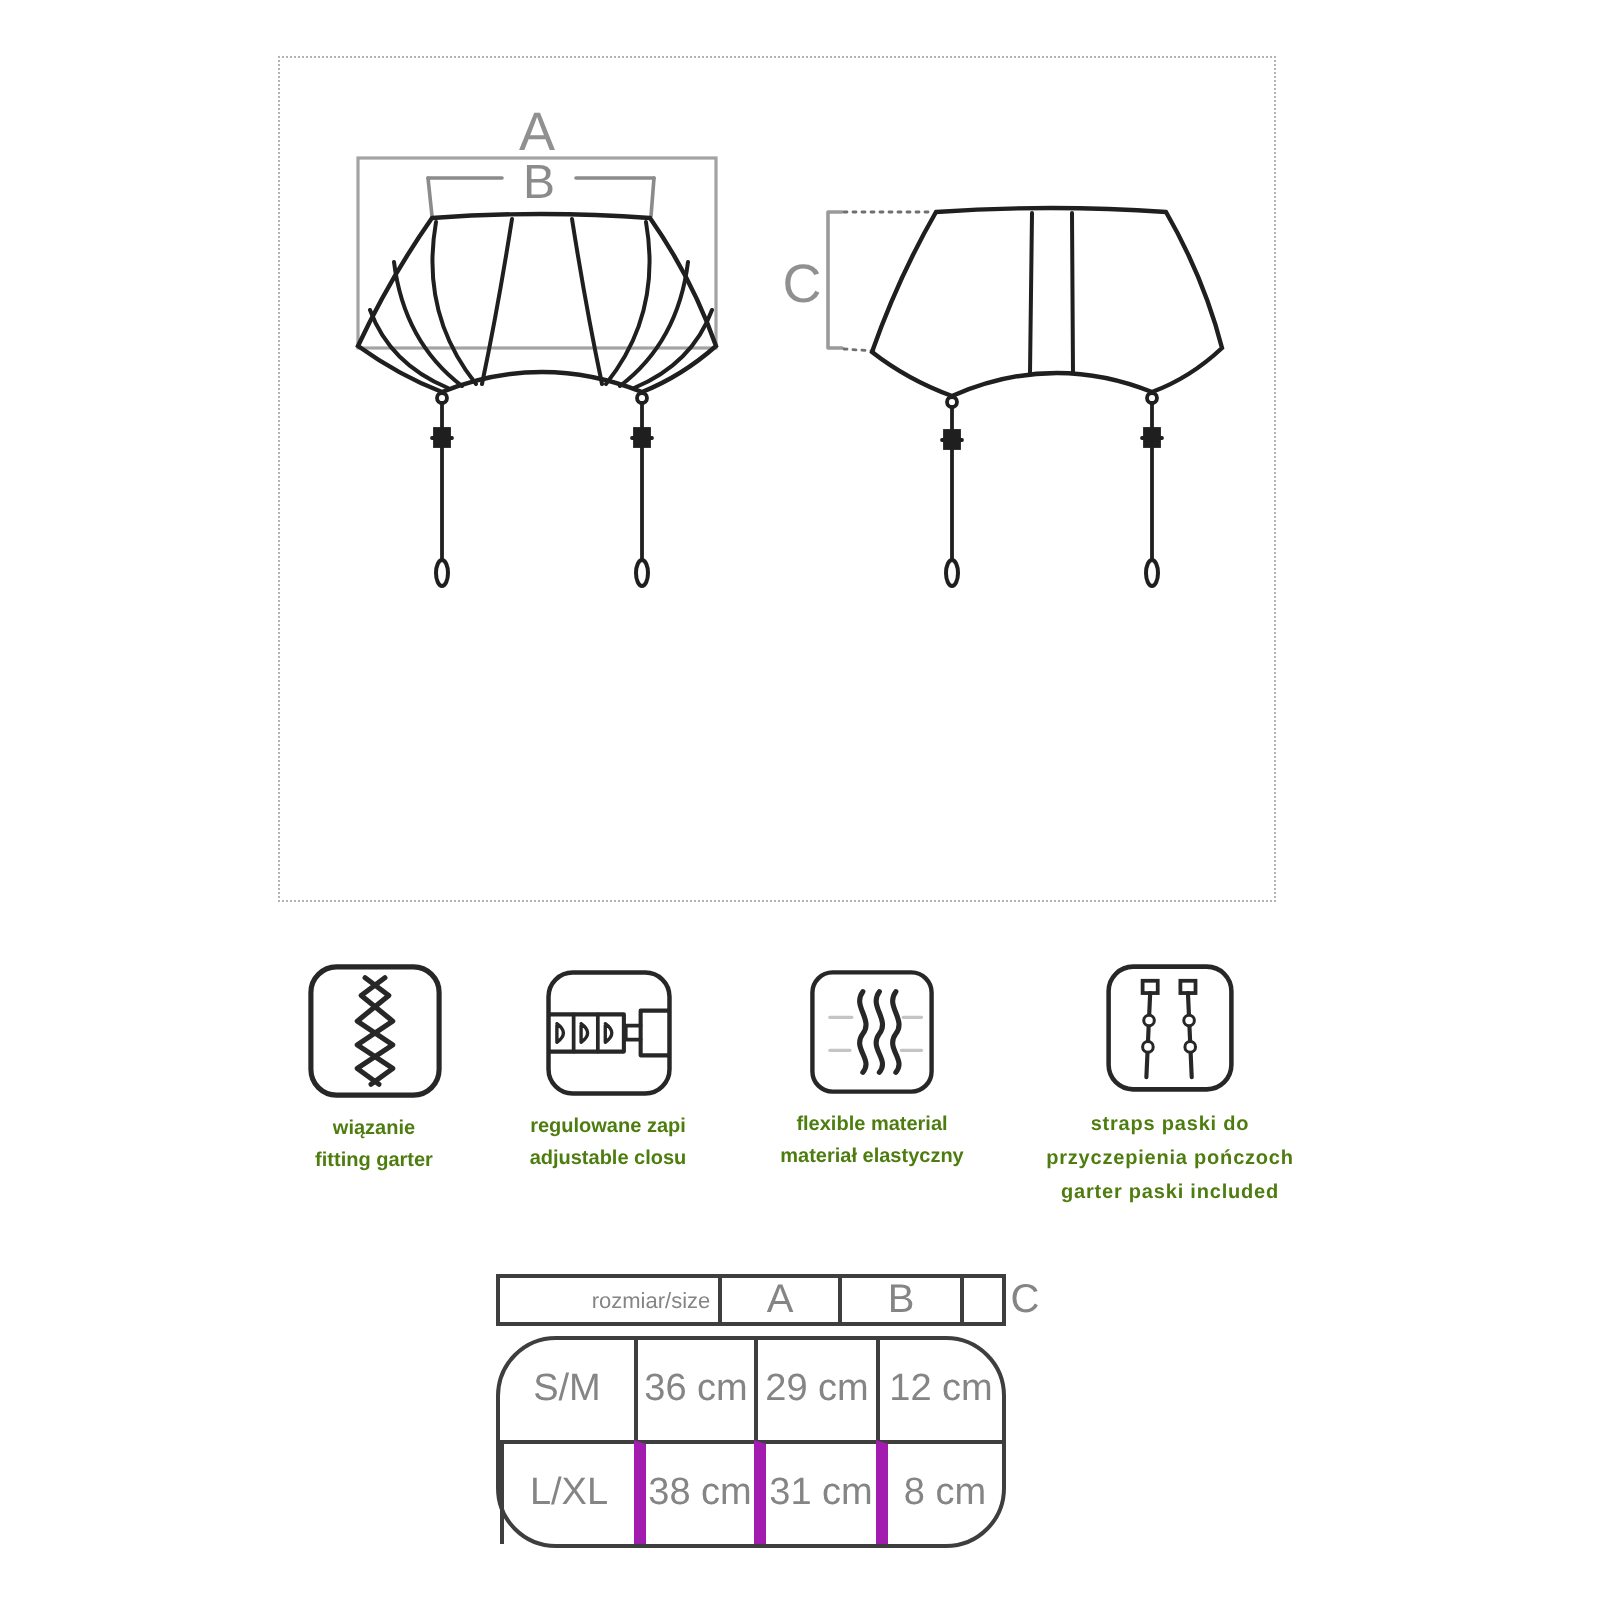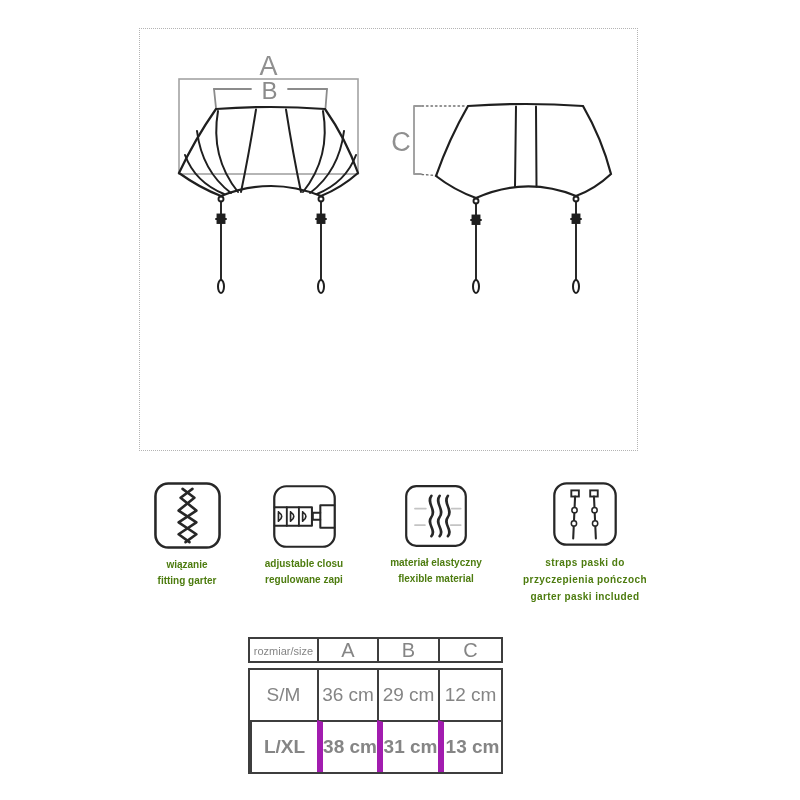--- a/index.html
+++ b/index.html
@@ -26,26 +26,26 @@
   .st-grid{
     display:grid;grid-template-columns:67px 60px 61px 63px;
     border:2px solid #3e3e3e;box-sizing:border-box;width:255px;
     color:#858585;
   }
   .st-grid .cell{
     display:flex;align-items:center;justify-content:center;
     box-sizing:border-box;
   }
   .st-grid .cell + .cell{border-left:2px solid #3e3e3e;}
-  .st-grid .cell.row2{border-top:2px solid #3e3e3e;font-weight:bold;}
+  .st-grid .cell.row2{border-top:2px solid #3e3e3e;}
   .st-grid .cell.row2 + .cell.row2{border-left:6px solid #a21caf;}
-  .st-head{height:26px;margin-bottom:5px;}
+  .st-head{height:26px;margin-bottom:5px;padding-left:42px;}
   .st-head .size-word{font-size:11px;}
   .st-head .colhead{font-size:20px;}
-  .st-body{height:106px;grid-template-rows:50px 52px;}
+  .st-body{height:106px;grid-template-rows:50px 52px;border-radius:30px;}
   .st-body .cell{font-size:19px;}
 </style>
 </head>
 <body>
 
 <div class="canvas">
 
   <div class="diagram-box">
     <svg width="497" height="421" viewBox="0 0 497 421">
 
@@ -132,36 +132,36 @@
   <div class="feature f2" style="left:224px;top:483px;width:160px;">
     <svg class="icn" width="67" height="67" viewBox="0 0 72 72" fill="none" stroke="#272727" stroke-width="2.4" stroke-linecap="round" stroke-linejoin="round">
       <rect x="3.5" y="3.5" width="65" height="65" rx="13"></rect>
       <path stroke-width="2.2" d="M 4,26 L 44,26 M 4,46 L 44,46 M 44,26 L 44,46"></path>
       <path stroke-width="2" d="M 17,26 L 17,46 M 30,26 L 30,46"></path>
       <path stroke-width="1.8" d="M 8,31 L 8,41 M 8,31 Q 15,36 8,41 M 21,31 L 21,41 M 21,31 Q 28,36 21,41 M 34,31 L 34,41 M 34,31 Q 41,36 34,41"></path>
       <path stroke-width="2.2" d="M 53,24 L 68,24 M 53,48 L 68,48 M 53,24 L 53,48"></path>
       <path stroke-width="2" d="M 53,32 L 45,32 L 45,39.5 L 53,39.5"></path>
     </svg>
     <div class="flabel">
+      <div>regulowane zapi</div>
       <div>adjustable closu</div>
-      <div>regulowane zapi</div>
     </div>
   </div>
 
   <div class="feature f3" style="left:355px;top:483px;width:162px;">
     <svg class="icn" width="68" height="66" viewBox="0 0 72 72" fill="none" stroke="#272727" stroke-width="2.8" stroke-linecap="round">
       <rect x="3.5" y="3.5" width="65" height="65" rx="11" stroke-width="2.4"></rect>
       <path stroke="#c4c4c4" stroke-width="1.8" d="M 13,28 L 25,28 M 13,46 L 24,46 M 53,28 L 63,28 M 52,46 L 63,46"></path>
       <path d="M 31,14 C 25,22 37,29 31,37 C 25,45 37,51 31,58"></path>
       <path d="M 40,14 C 34,22 46,29 40,37 C 34,45 46,51 40,58"></path>
       <path d="M 49,14 C 43,22 55,29 49,37 C 43,45 55,51 49,58"></path>
     </svg>
     <div class="flabel">
+      <div>flexible material</div>
       <div>materiał elastyczny</div>
-      <div>flexible material</div>
     </div>
   </div>
 
   <div class="feature f4" style="left:499px;top:480px;width:172px;">
     <svg class="icn" width="68" height="68" viewBox="0 0 72 72" fill="none" stroke="#272727" stroke-width="2.2" stroke-linecap="round">
       <rect x="3.5" y="3.5" width="65" height="65" rx="13" stroke-width="2.4"></rect>
       <rect x="21.5" y="11" width="8" height="6.5" stroke-width="2"></rect>
       <line x1="25.5" y1="17.5" x2="23.5" y2="62"></line>
       <circle cx="24.9" cy="32" r="2.8" fill="#fff" stroke-width="1.6"></circle>
       <circle cx="24.3" cy="46" r="2.8" fill="#fff" stroke-width="1.6"></circle>
@@ -185,17 +185,17 @@
       <div class="cell colhead">C</div>
     </div>
     <div class="st-grid st-body">
       <div class="cell">S/M</div>
       <div class="cell">36 cm</div>
       <div class="cell">29 cm</div>
       <div class="cell">12 cm</div>
       <div class="cell row2">L/XL</div>
       <div class="cell row2">38 cm</div>
       <div class="cell row2">31 cm</div>
-      <div class="cell row2">13 cm</div>
+      <div class="cell row2">8 cm</div>
     </div>
   </div>
 
 </div>
 
 </body></html>

